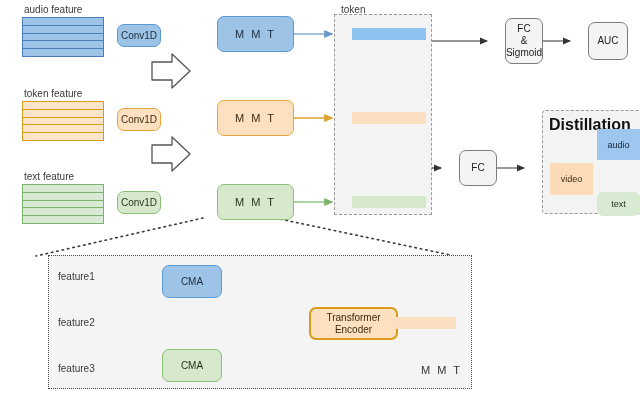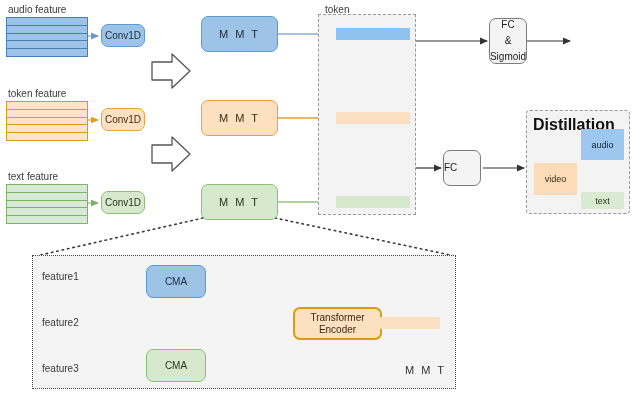--- a/index.html
+++ b/index.html
@@ -1,40 +1,40 @@
 <!DOCTYPE html>
 <html><head>
 <meta charset="utf-8">
 <style>
   html,body{margin:0;padding:0;background:#ffffff;}
   body{width:640px;height:393px;position:relative;overflow:hidden;
        font-family:"Liberation Sans","DejaVu Sans",sans-serif;color:#222;}
   #stage{position:absolute;left:0;top:0;width:640px;height:393px;}
-  .abs{position:absolute;box-sizing:border-box;}
+  .abs{position:absolute;box-sizing:border-box;margin-left:16px;}
   .lbl{font-size:10px;color:#3a3a3a;white-space:nowrap;}
 
   
   .featstack{border-width:1.5px;border-style:solid;display:flex;flex-direction:column;}
   .featstack .row{flex:1 1 0;border-bottom:1.2px solid;}
   .featstack .row:last-child{border-bottom:none;}
   .fs-audio{background:#9dc3e6;border-color:#4a7ebb;}
   .fs-audio .row{border-bottom-color:#4a7ebb;}
   .fs-video{background:#fce4c8;border-color:#d99c18;}
   .fs-video .row{border-bottom-color:#d99c18;}
   .fs-text{background:#d8ead3;border-color:#7cb36a;}
   .fs-text .row{border-bottom-color:#7cb36a;}
 
   
   .node{border-radius:7px;border-width:1.5px;border-style:solid;
         display:flex;align-items:center;justify-content:center;
         text-align:center;font-size:10px;line-height:1.18;}
   .n-blue{background:#9dc3e6;border-color:#5b9bd5;color:#1b2c3d;}
   .n-orange{background:#fce0c0;border-color:#e8a33d;color:#3d2c14;}
   .n-green{background:#d6e9cd;border-color:#8cc079;color:#1f3318;}
-  .n-gray{background:#f4f4f4;border-color:#7c7c7c;color:#222;justify-content:space-between;}
+  .n-gray{background:#f4f4f4;border-color:#7c7c7c;color:#222;}
   .n-orange-strong{background:#fce0c0;border-color:#d99c18;border-width:2px;color:#3b2a10;}
 
   .mmt{font-size:11px;letter-spacing:2px;}
 
   
   .dashbox{border:1.4px dashed #9a9a9a;background:#f3f3f3;}
   .dotbox{border:1.6px dotted #4a4a4a;background:#f4f4f4;}
 
   
   .bar-blue{background:#8ec3f0;}
@@ -174,34 +174,37 @@
   <div class="abs bar-blue" style="left:336px;top:28px;width:74px;height:12px;"></div>
   <div class="abs bar-orange" style="left:336px;top:112px;width:74px;height:12px;"></div>
   <div class="abs bar-green" style="left:336px;top:196px;width:74px;height:12px;"></div>
 
   <div class="abs node n-gray" style="left:489px;top:18px;width:38px;height:46px;flex-direction:column;">
     <span>FC</span>
     <span>&amp;</span>
     <span>Sigmoid</span>
   </div>
 
+  <div class="abs node n-gray" style="left:572px;top:22px;width:40px;height:38px;">
+    <span>AUC</span>
+  </div>
 
   <div class="abs node n-gray" style="left:443px;top:150px;width:38px;height:36px;">
     <span>FC</span>
   </div>
 
   <div class="abs dashbox" style="left:526px;top:110px;width:104px;height:104px;border-radius:4px;"></div>
   <div class="abs dist-title" style="left:533px;top:116px;">Distillation</div>
   <div class="abs chip c-audio" style="left:581px;top:129px;width:43px;height:31px;">
     <span>audio</span>
   </div>
   <div class="abs chip c-video" style="left:534px;top:163px;width:43px;height:32px;">
     <span>video</span>
   </div>
-  <div class="abs chip c-text" style="left:581px;top:192px;width:43px;height:17px;">
+  <div class="abs chip c-text" style="left:581px;top:192px;width:43px;height:24px;border-radius:6px;">
     <span>text</span>
   </div>
 
   <div class="abs dotbox" style="left:32px;top:255px;width:424px;height:134px;"></div>
 
   <div class="abs lbl" style="left:42px;top:271px;">feature1</div>
   <div class="abs lbl" style="left:42px;top:317px;">feature2</div>
   <div class="abs lbl" style="left:42px;top:363px;">feature3</div>
 
   <div class="abs node n-blue" style="left:146px;top:265px;width:60px;height:33px;">

